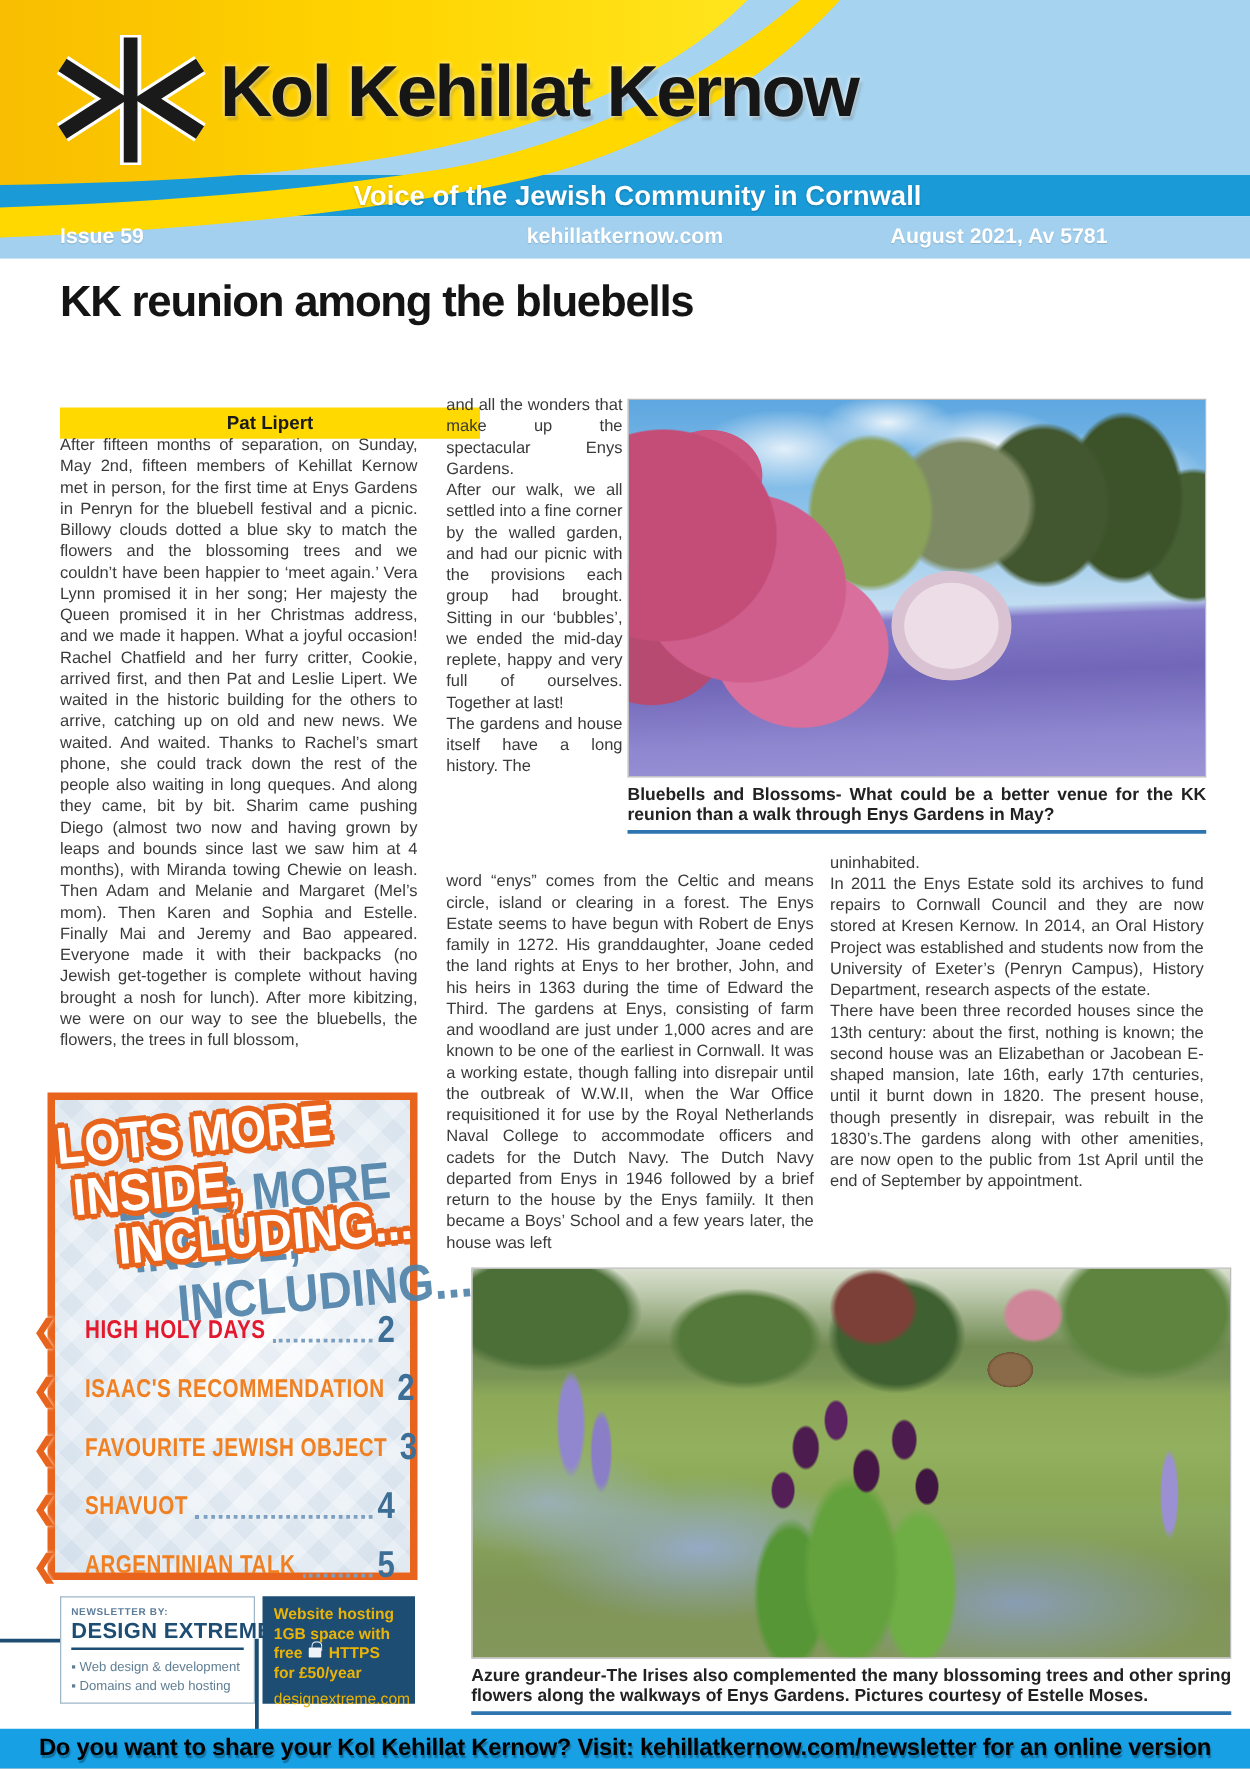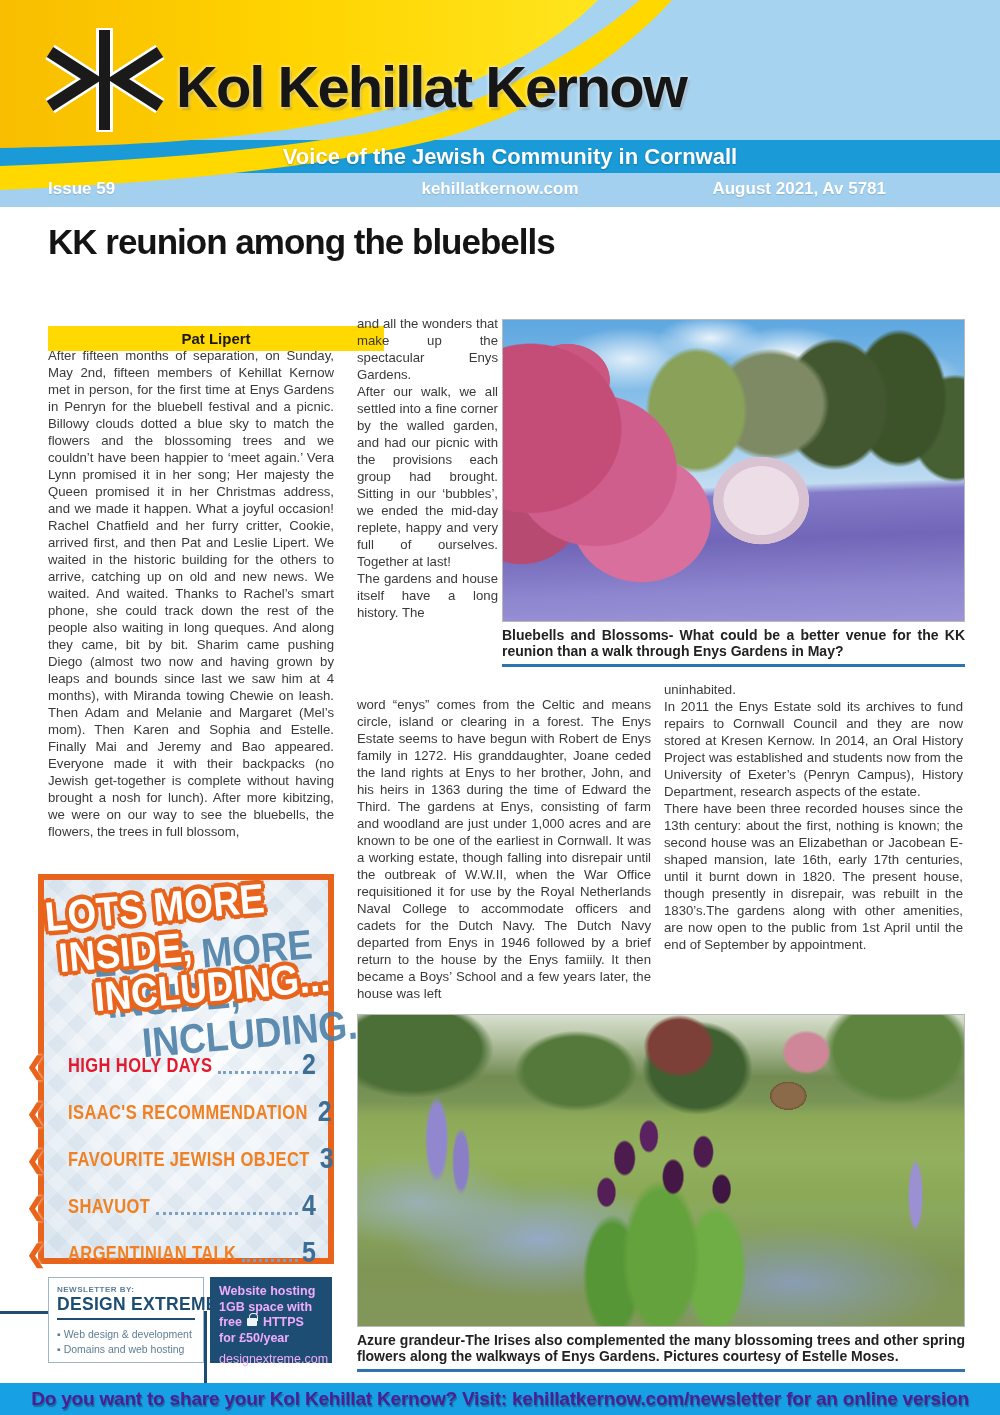--- a/index.html
+++ b/index.html
@@ -7,21 +7,21 @@
   body { font-family:"Liberation Sans", sans-serif; }
   #page {
     position:relative; width:1000px; height:1415px; background:#fff;
     margin:0 auto; overflow:hidden;
   }
 
   
   #masthead { position:absolute; left:0; top:0; width:1000px; height:207px; }
   #masthead svg { position:absolute; left:0; top:0; }
   .mast-title {
-    position:absolute; left:176px; top:53px; width:720px;
+    position:absolute; left:176px; top:40px; width:720px;
     font-size:58px; font-weight:700; color:#161616; letter-spacing:-2px;
     text-shadow:0 0 4px rgba(255,255,255,.85), 2px 3px 2px rgba(0,0,0,.18);
     white-space:nowrap;
   }
   .mast-tagline {
     position:absolute; left:0; top:141px; width:1000px; height:32px;
     line-height:32px; text-align:center; color:#fff; font-size:22px;
     font-weight:700; text-shadow:0 1px 2px rgba(0,0,0,.25);padding-left:20px;
   }
   .issue-row {
@@ -86,21 +86,21 @@
       radial-gradient(300px 55px at 50% 71%, rgba(154,170,90,.6), transparent 70%),
       
       radial-gradient(95px 42px  at 62% 12%, rgba(255,255,255,.95), transparent 70%),
       radial-gradient(120px 50px at 82% 20%, rgba(255,255,255,.9),  transparent 70%),
       radial-gradient(75px 32px  at 45% 6%,  rgba(255,255,255,.85), transparent 70%),
       radial-gradient(100px 45px at 27% 13%, rgba(255,255,255,.8),  transparent 70%),
       
       linear-gradient(#5ea7e0 0%, #8ec3ea 30%, #c2ddf1 55%, #e4eef7 72%, #cfe3f2 100%);
   }
 
-  #photo2-frame { left:357px; top:1014px; width:608px; }
+  #photo2-frame { left:377px; top:1014px; width:608px; }
   #photo2 {
     height:313px;
     background:
       
       radial-gradient(16px 26px at 44% 46%, #4d1c4f 0 60%, transparent 70%),
       radial-gradient(14px 24px at 48% 39%, #5a2260 0 60%, transparent 70%),
       radial-gradient(16px 26px at 52% 52%, #451745 0 60%, transparent 70%),
       radial-gradient(14px 22px at 41% 57%, #541e56 0 60%, transparent 70%),
       radial-gradient(15px 24px at 57% 44%, #4d1c4f 0 60%, transparent 70%),
       radial-gradient(14px 22px at 60% 56%, #3f1542 0 60%, transparent 70%),
@@ -173,21 +173,21 @@
   }
   .ad-kicker { font-size:8px; font-weight:700; letter-spacing:.5px; color:#5c7d99; }
   .ad-name { font-size:17.5px; font-weight:700; color:#1d4d72; letter-spacing:.3px;
              border-bottom:2px solid #1d4d72; padding-bottom:3px; margin-bottom:8px;
              white-space:nowrap; }
   .ad-bullet { font-size:10.5px; color:#5f7econ; color:#5f7e93; margin-top:3px; }
   .ad-bullet::before { content:"▪ "; color:#5f7e93; }
 
   #ad-right {
     position:absolute; left:210px; top:1277px; width:122px; height:86px;
-    background:#1d4d72; color:#f0abfc; padding:7px 9px;
+    background:#1d4d72; color:#eab308; padding:7px 9px;
     font-size:12.5px; font-weight:700; line-height:15.5px;
   }
   .ad-site { margin-top:6px; font-weight:400; font-size:12.5px; }
   .lock {
     display:inline-block; width:10px; height:8px; background:#eef3f8; border-radius:1px;
     position:relative; margin:0 2px;
   }
   .lock::before {
     content:""; position:absolute; left:1.5px; top:-5px; width:7px; height:7px;
     border:1.8px solid #eef3f8; border-bottom:none; border-radius:4px 4px 0 0;
@@ -195,21 +195,21 @@
 
   
   .l-line { position:absolute; background:#1d4d72; }
   #l-horiz { left:0; top:1311px; width:204px; height:3px; z-index:0; }
   #l-vert  { left:204px; top:1311px; width:3px; height:76px; z-index:0; }
   #ad-left, #ad-right { z-index:1; }
 
   
   #bottom-bar {
     position:absolute; left:0; top:1383px; width:1000px; height:32px;
-    background:#18a0e4; color:#4c1d95; text-align:center; line-height:32px;
+    background:#18a0e4; color:#000000; text-align:center; line-height:32px;
     font-size:19px; font-weight:700; text-shadow:1px 2px 1px rgba(0,0,0,.3);
     letter-spacing:-0.2px;
   }
 </style>
 </head>
 <body>
 
 <div id="page">
 
   <div id="masthead">

